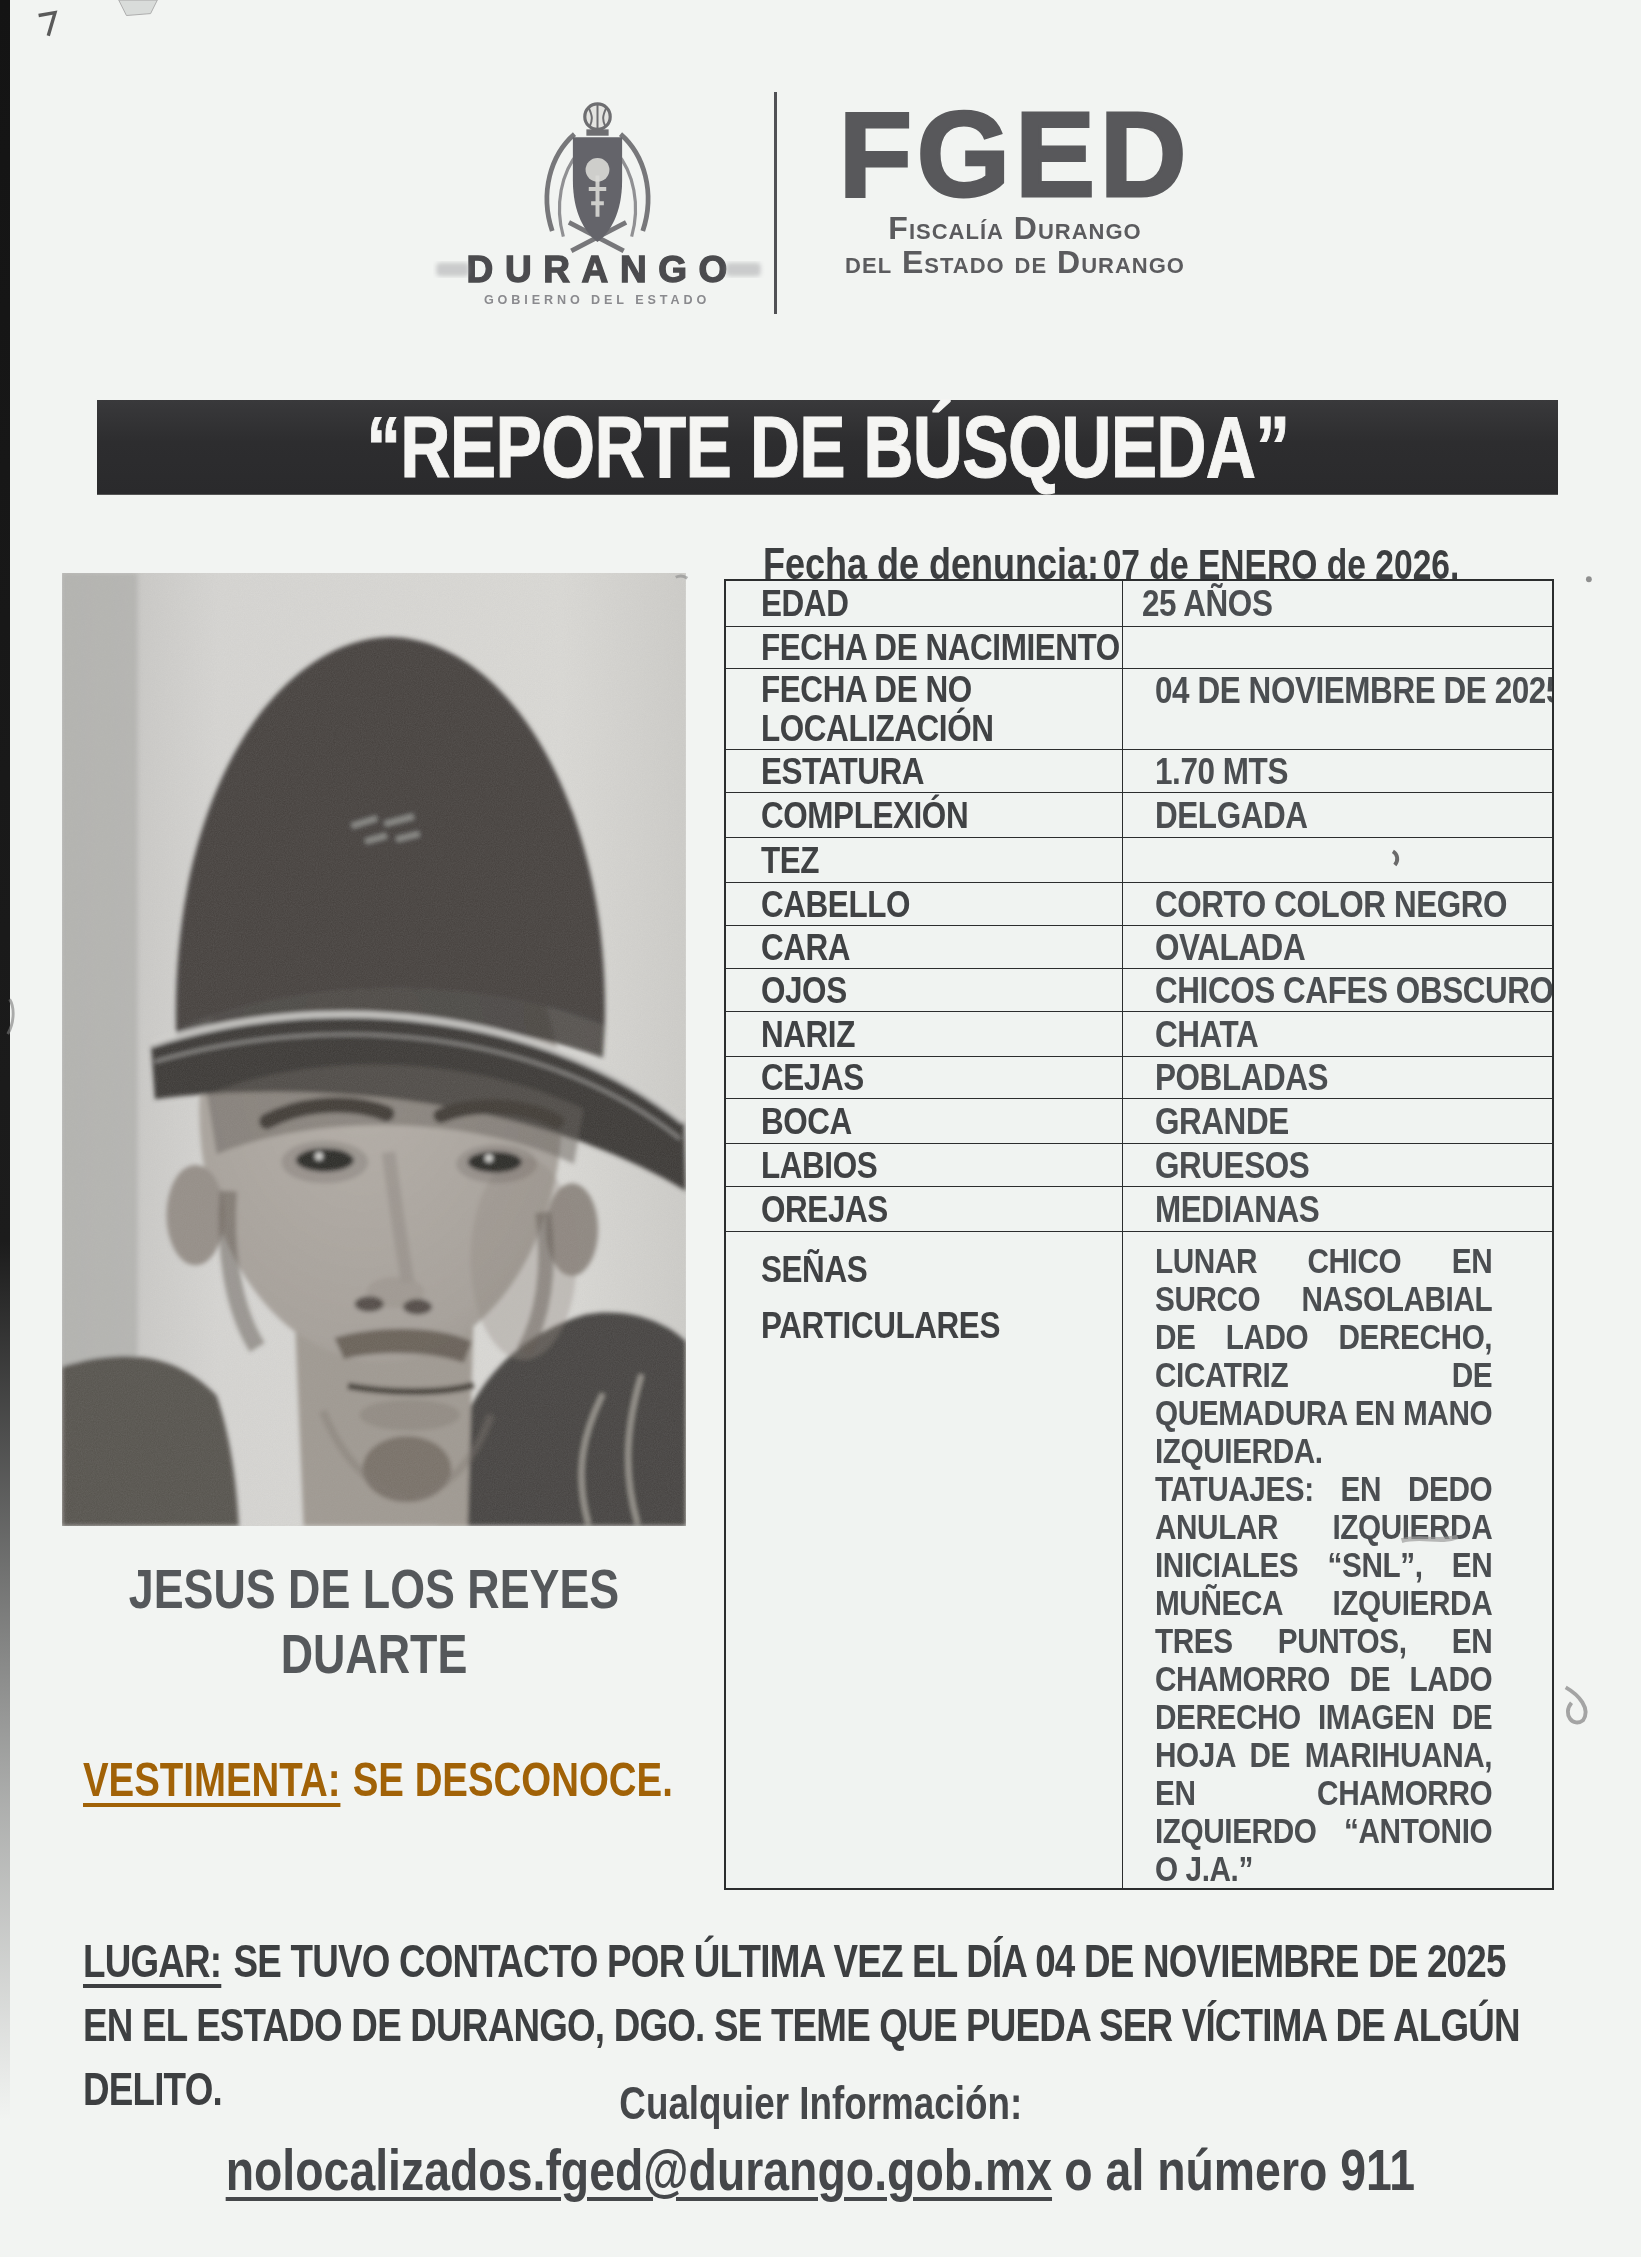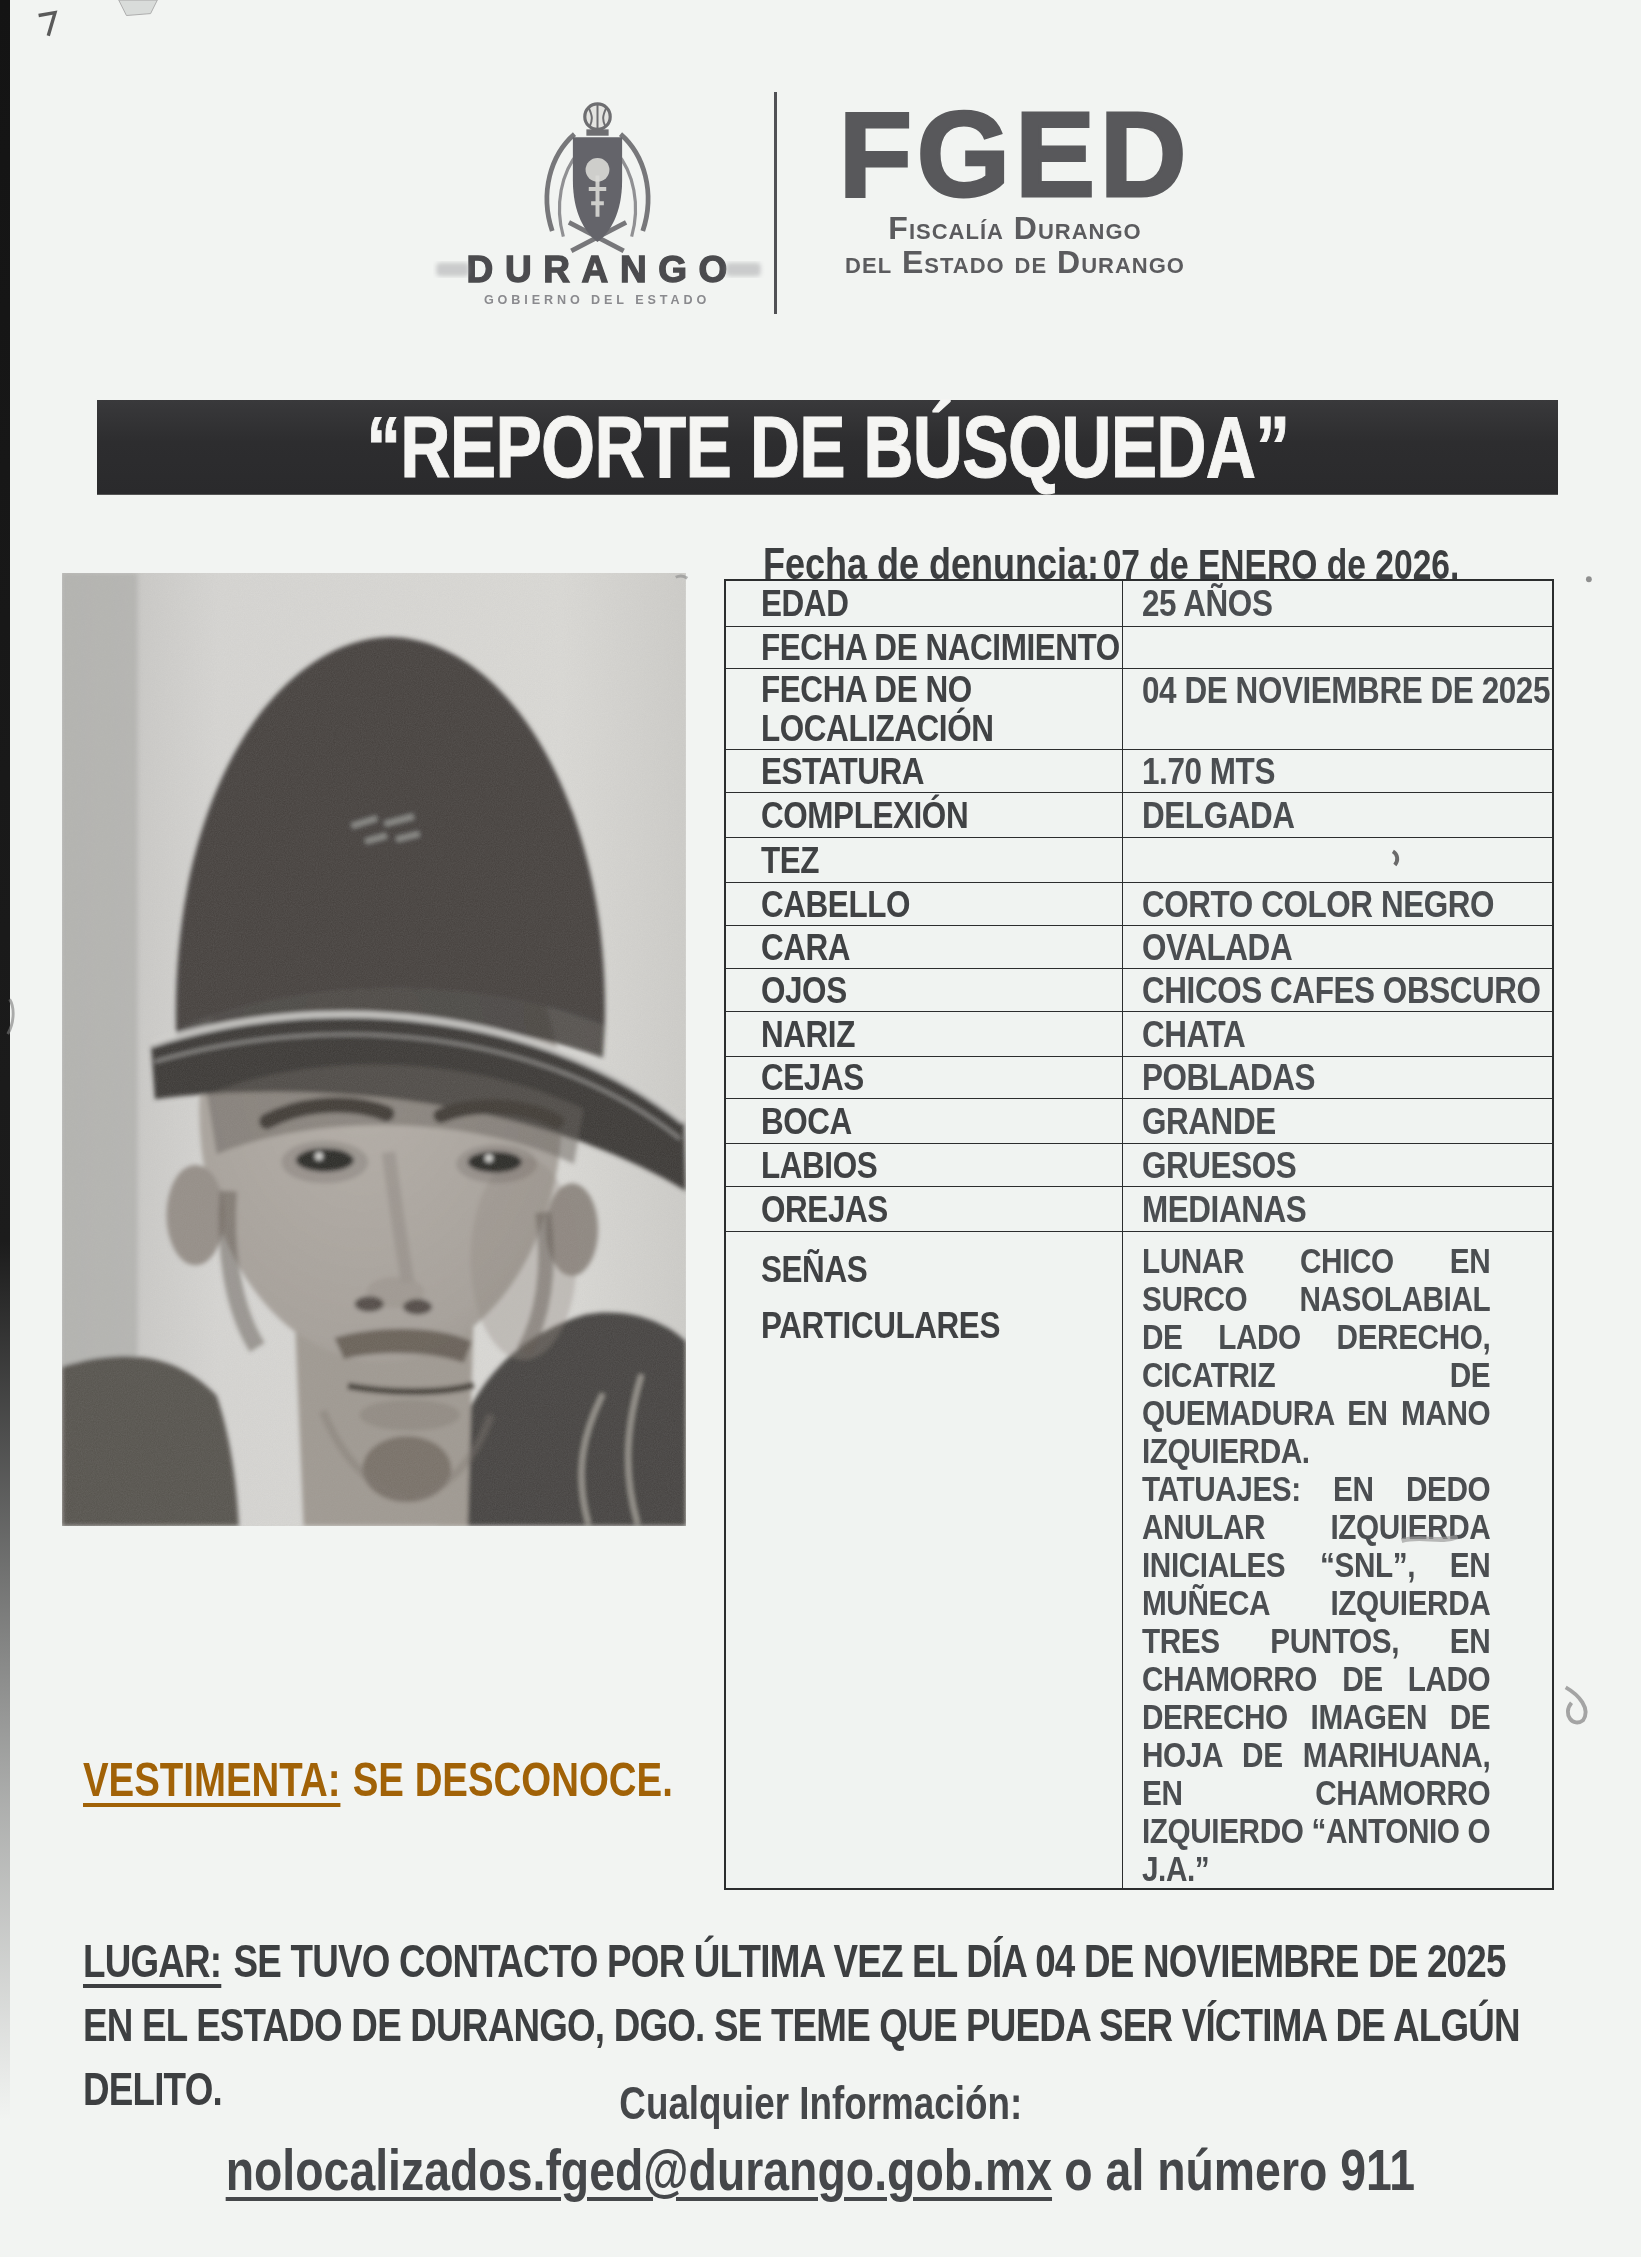--- a/index.html
+++ b/index.html
@@ -54,21 +54,21 @@
   .rd-value{ font-size:42px; font-weight:700; color:#3c3e40; }
   
   .photo{ position:absolute; left:62px; top:573px; width:624px; height:953px; }
   .photo svg{ display:block; width:100%; height:100%; }
   
   .details-table{
     position:absolute; left:724px; top:579px; width:830px;
     border:2.9px solid #2b2d2e; box-sizing:border-box; background:rgba(238,242,240,.4);
   }
   .trow{ display:flex; box-sizing:border-box; }
-  .trow + .trow{ border-top:1.9px solid #2b2d2e; }
+  .trow + .trow{ border-top:1.9px solid #2b2d2e;gap:13px; }
   .tcell{ display:flex; align-items:center; box-sizing:border-box; overflow:hidden; }
   .tlabel{ width:376px; border-right:1.9px solid #2b2d2e; padding-left:13.5px; color:#404244;margin-left:21px; }
   .tvalue{ flex:1; padding-left:19.3px; color:#4b4e51; }
   .tcell > span{
     display:inline-block; transform:scaleX(0.85); transform-origin:left center;
     font-size:37px; font-weight:700; letter-spacing:-0.5px; white-space:pre; line-height:39px;
   }
   .trow:nth-child(1){height:45px}.trow:nth-child(2){height:42px}
   .trow:nth-child(3){height:81px}.trow:nth-child(4){height:43px}
   .trow:nth-child(5){height:45px}.trow:nth-child(6){height:45px}
@@ -326,20 +326,24 @@
           <span>SEÑAS
 PARTICULARES</span>
         </div>
         <div class="tcell tvalue">
           <span>LUNAR CHICO EN SURCO NASOLABIAL DE LADO DERECHO, CICATRIZ DE QUEMADURA EN MANO IZQUIERDA.
 TATUAJES: EN DEDO ANULAR IZQUIERDA INICIALES “SNL”, EN MUÑECA IZQUIERDA TRES PUNTOS, EN CHAMORRO DE LADO DERECHO IMAGEN DE HOJA DE MARIHUANA, EN CHAMORRO IZQUIERDO “ANTONIO O J.A.”</span>
         </div>
       </div>
   </div>
 
+  <div class="person-name">
+    <span class="nline">JESUS DE LOS REYES</span>
+    <span class="nline">DUARTE</span>
+  </div>
 
   <div class="clothing-line">
     <span class="sx"><span class="u">VESTIMENTA:</span><span>SE DESCONOCE.</span></span>
   </div>
 
   <div class="place-line">
     <span class="sx-wrap"><span class="u">LUGAR:</span><span>SE TUVO CONTACTO POR ÚLTIMA VEZ EL DÍA 04 DE NOVIEMBRE DE 2025 EN EL ESTADO DE DURANGO, DGO. SE TEME QUE PUEDA SER VÍCTIMA DE ALGÚN DELITO.</span></span>
   </div>
 
   <div class="contact-title">

